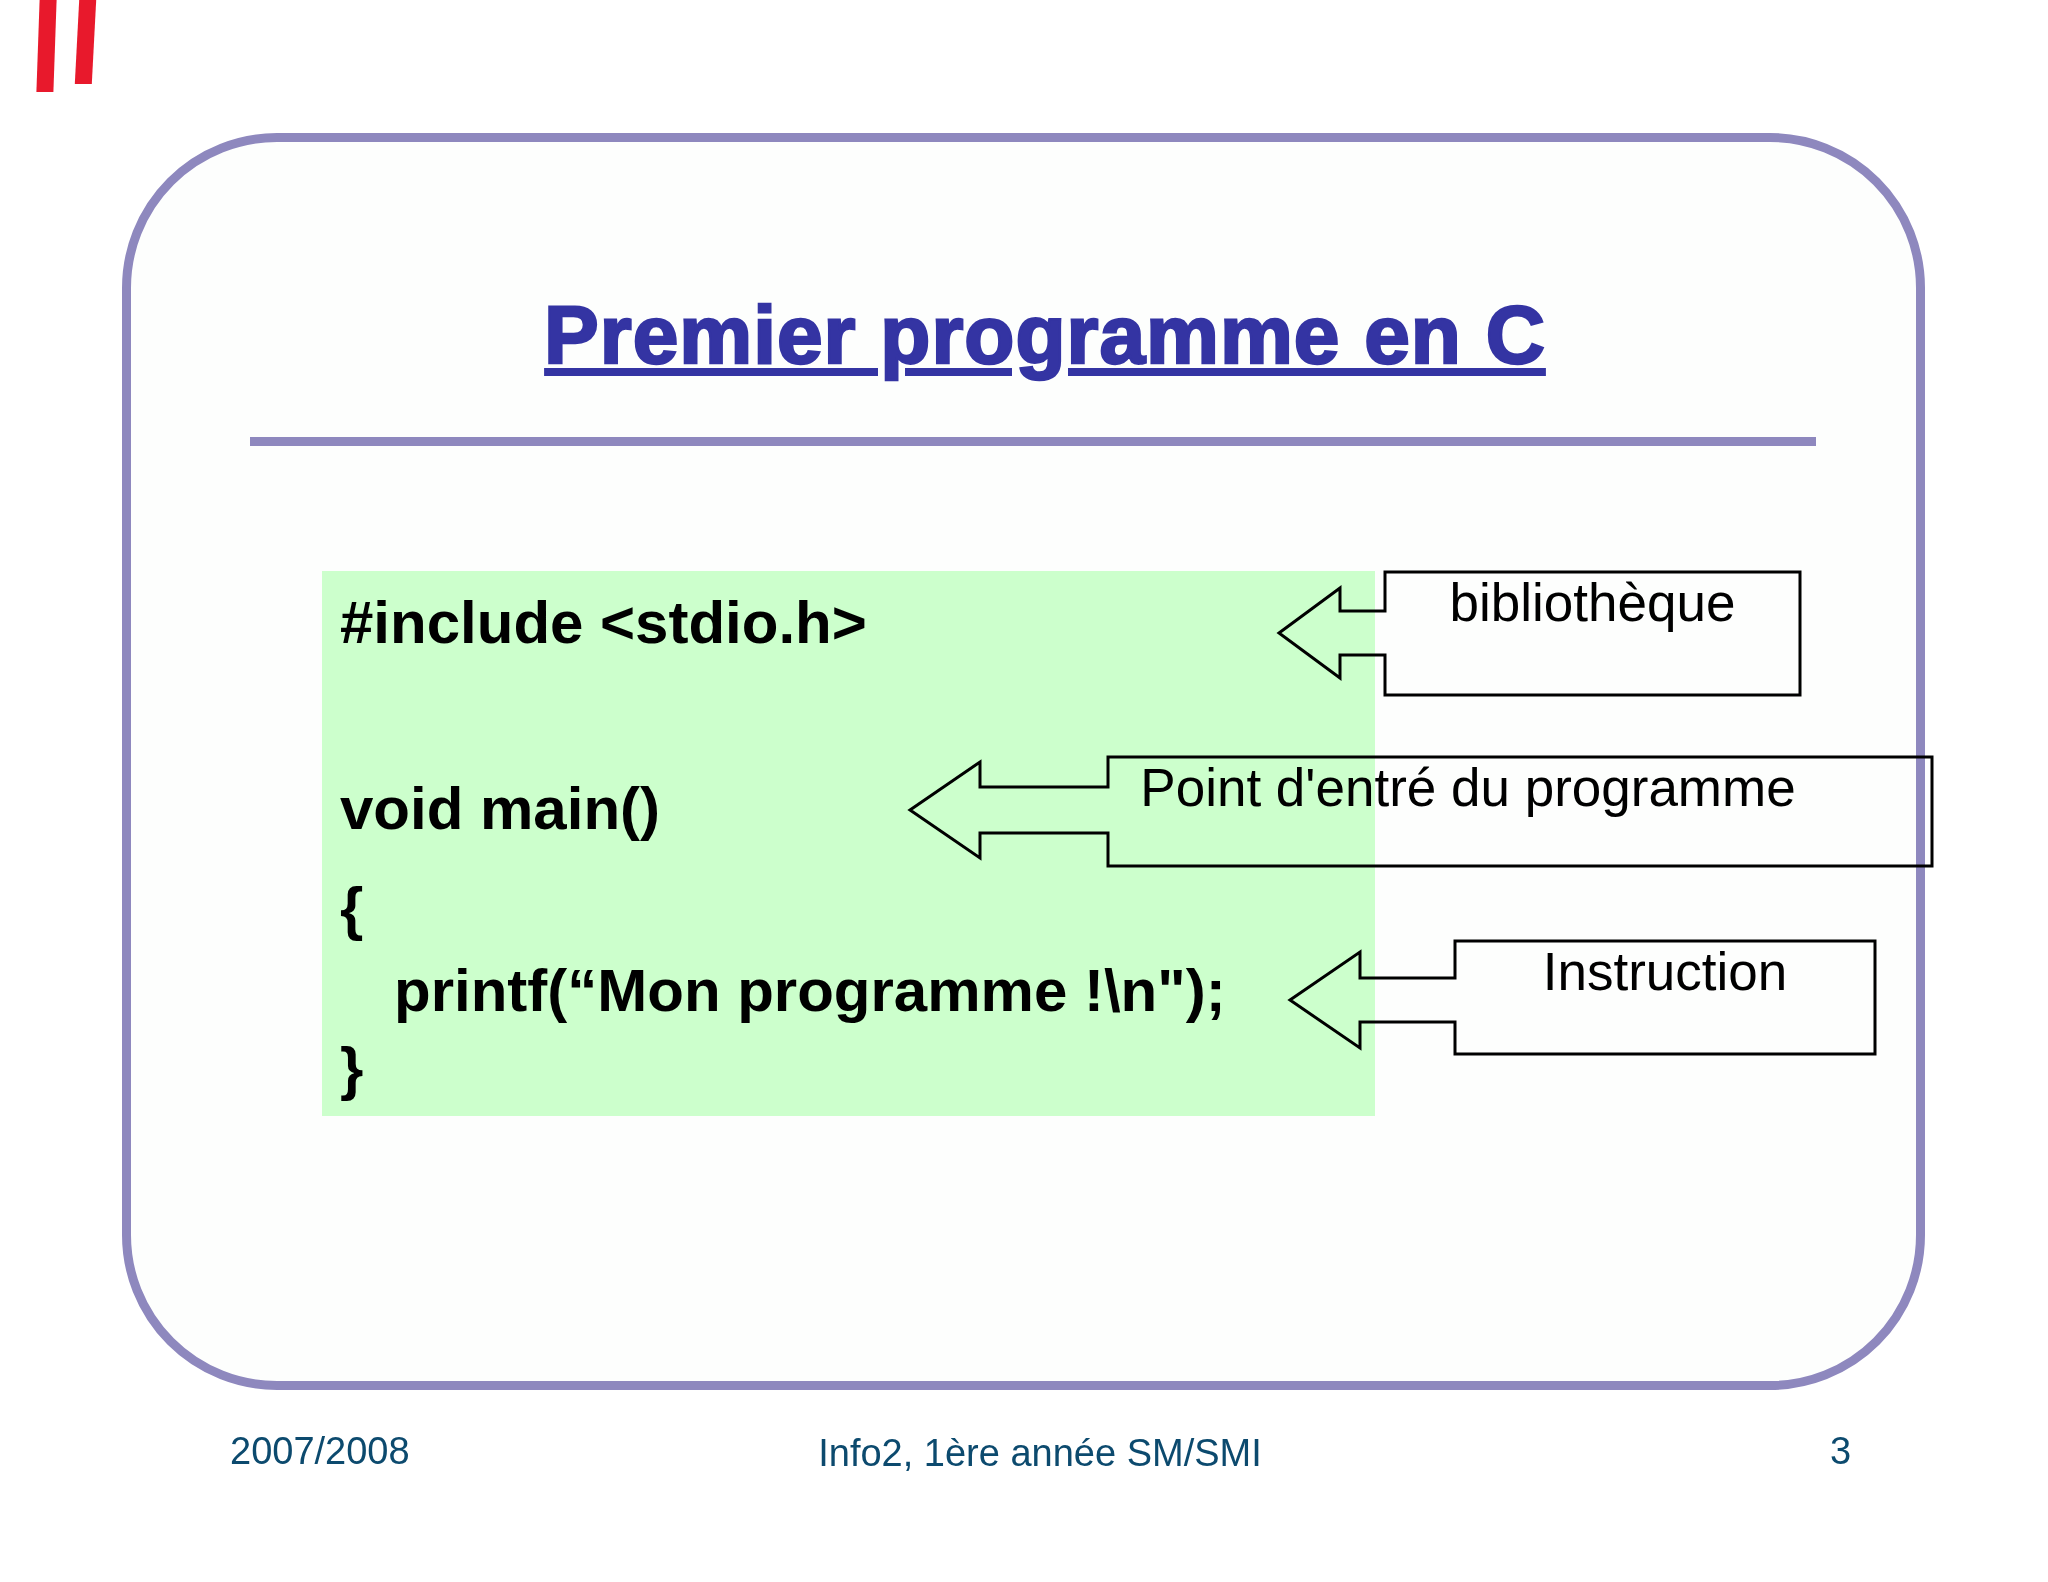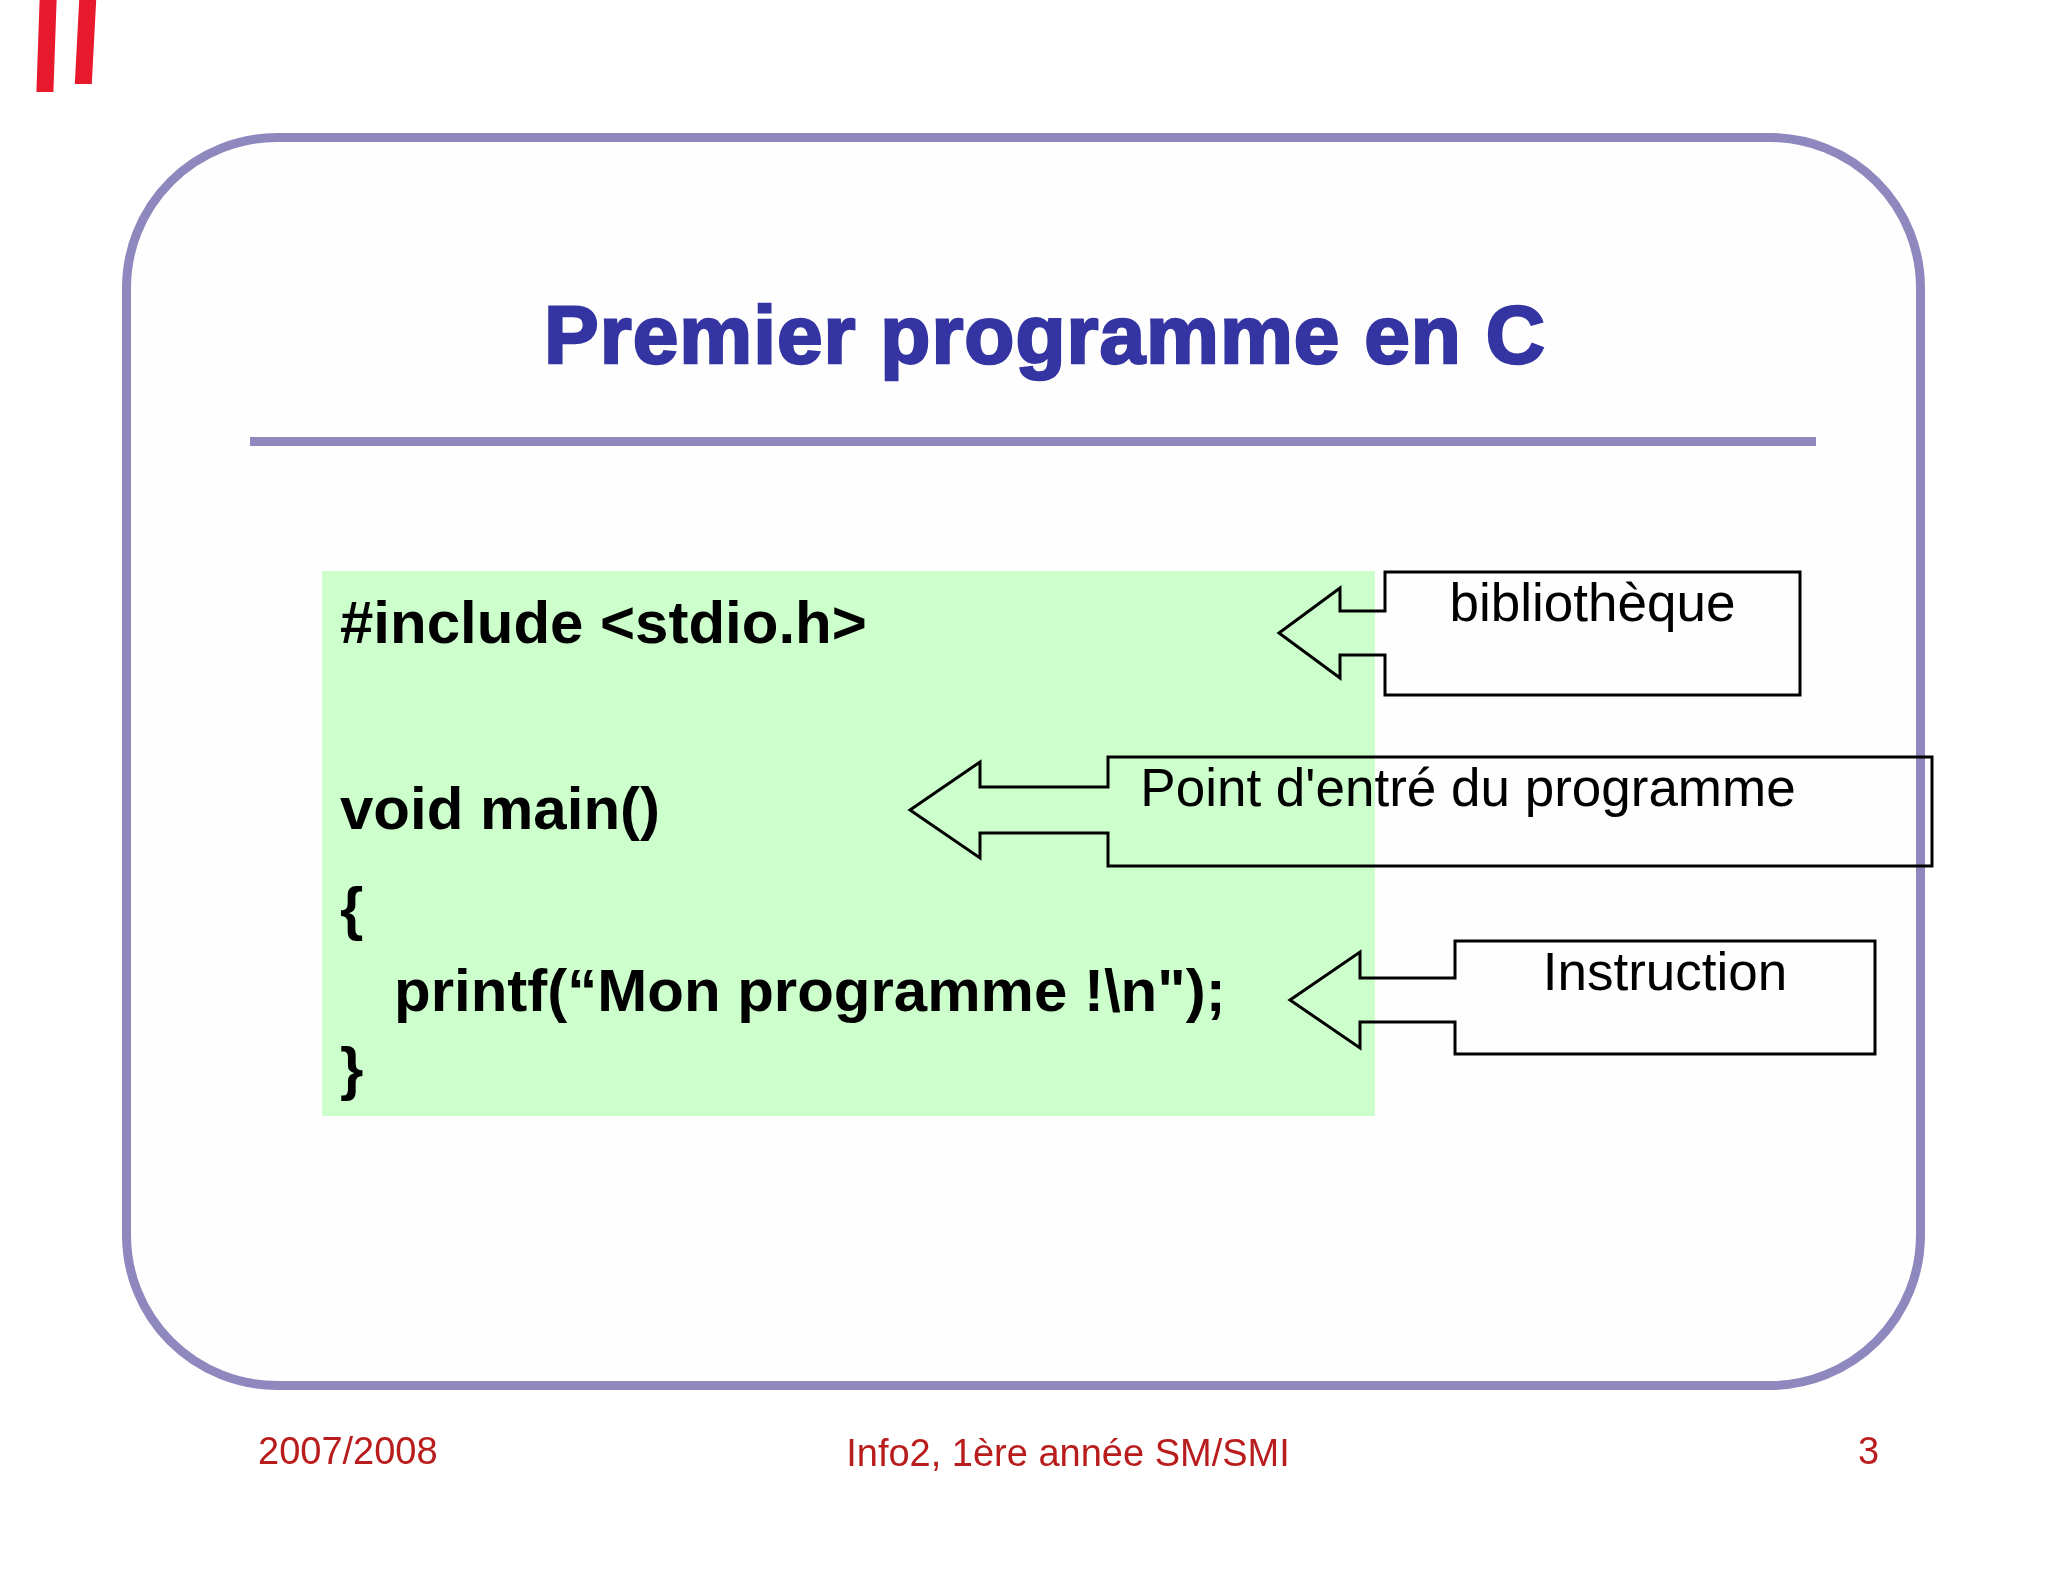--- a/index.html
+++ b/index.html
@@ -19,20 +19,21 @@
     left:122px;top:133px;width:1803px;height:1257px;
     border:9px solid #8e88be;border-radius:155px;
     background:#fdfefd;box-sizing:border-box;
   }
 
   .slide-title{
     left:165px;top:288px;width:1760px;text-align:center;
     font-size:82px;font-weight:bold;letter-spacing:1px;
     color:#3434a3;-webkit-text-stroke:2.5px #3434a3;
     white-space:nowrap;
+    text-decoration:underline;
   }
   .title-rule{left:250px;top:437px;width:1566px;height:9px;background:#8e88be;}
 
   
   .code-panel{left:322px;top:571px;width:1053px;height:545px;background:#ccffcc;}
   .code-line{
     position:absolute;font-weight:bold;font-size:60px;color:#000;
     white-space:pre;line-height:1;
   }
   .cl1{left:18px;top:22px;}
@@ -46,21 +47,21 @@
   .callout-svg path{fill:none;stroke:#000;stroke-width:3px;}
   .callout-label{
     position:absolute;display:flex;justify-content:center;
     font-size:53px;color:#000;white-space:nowrap;
   }
   .c1-label{left:1385px;top:572px;width:415px;height:123px;}
   .c2-label{left:1056px;top:757px;width:824px;height:109px;}
   .c3-label{left:1455px;top:941px;width:420px;height:126px;}
 
   
-  .footer-text{font-size:38px;color:#b91c1c;margin-left:28px;}
+  .footer-text{font-size:38px;color:#0c4a6e;}
   .footer-left{left:230px;top:1430px;}
   .footer-center{left:0;top:1432px;width:2080px;text-align:center;}
   .footer-right{left:1830px;top:1430px;}
 </style>
 </head>
 <body>
 
 <div class="red-mark m1"></div>
 <div class="red-mark m2"></div>
 

